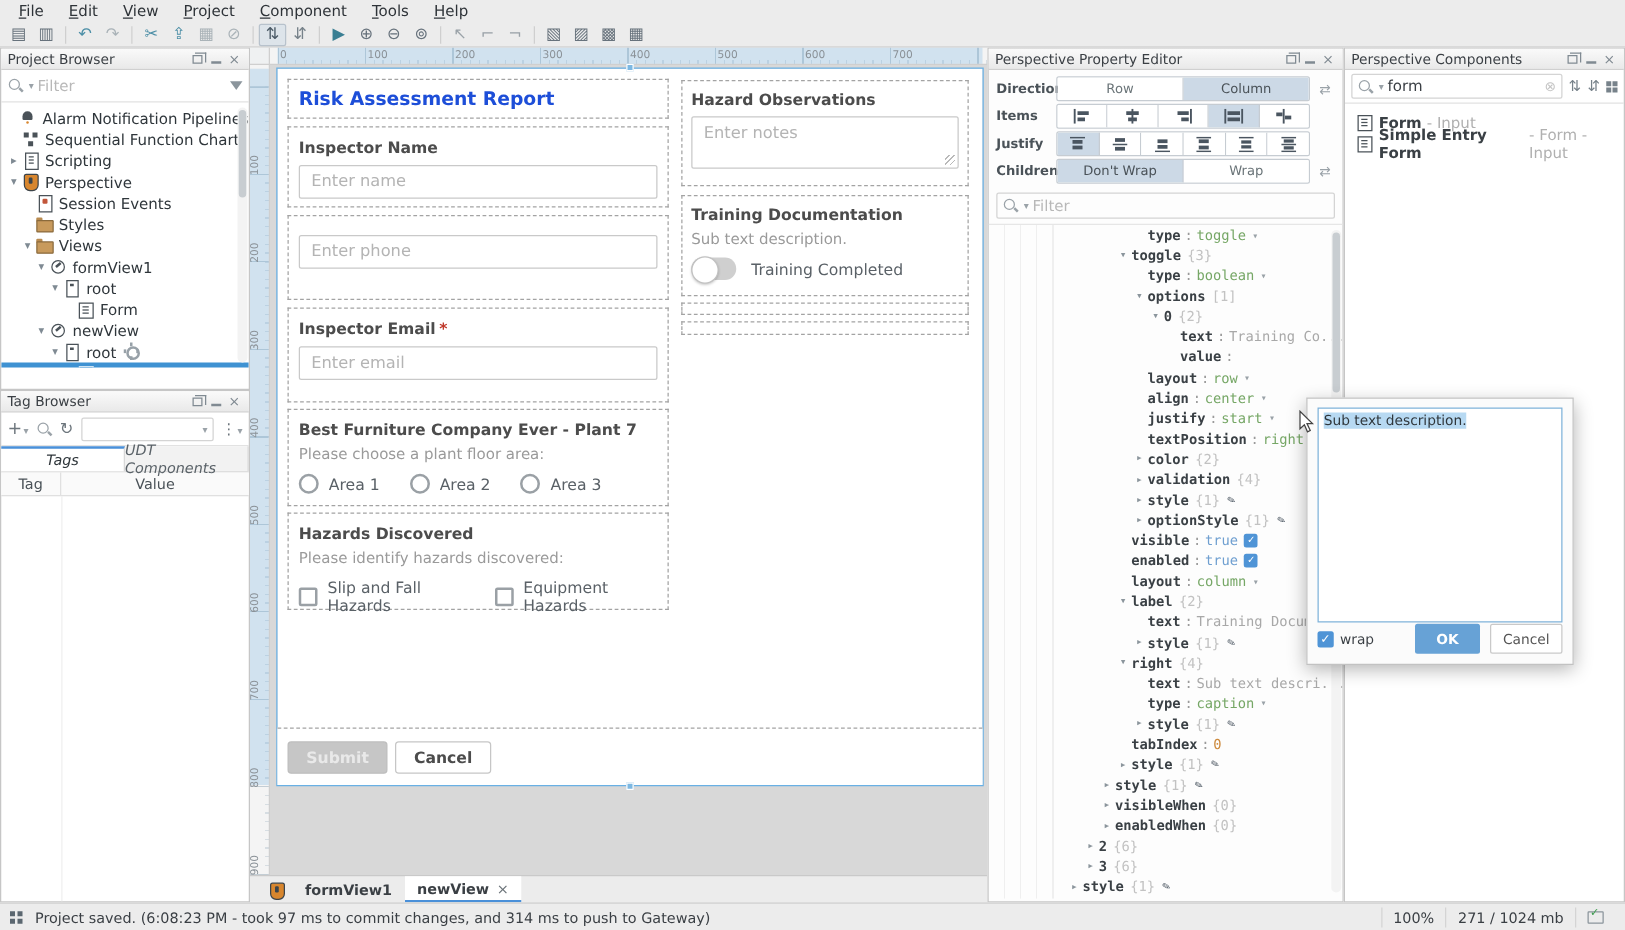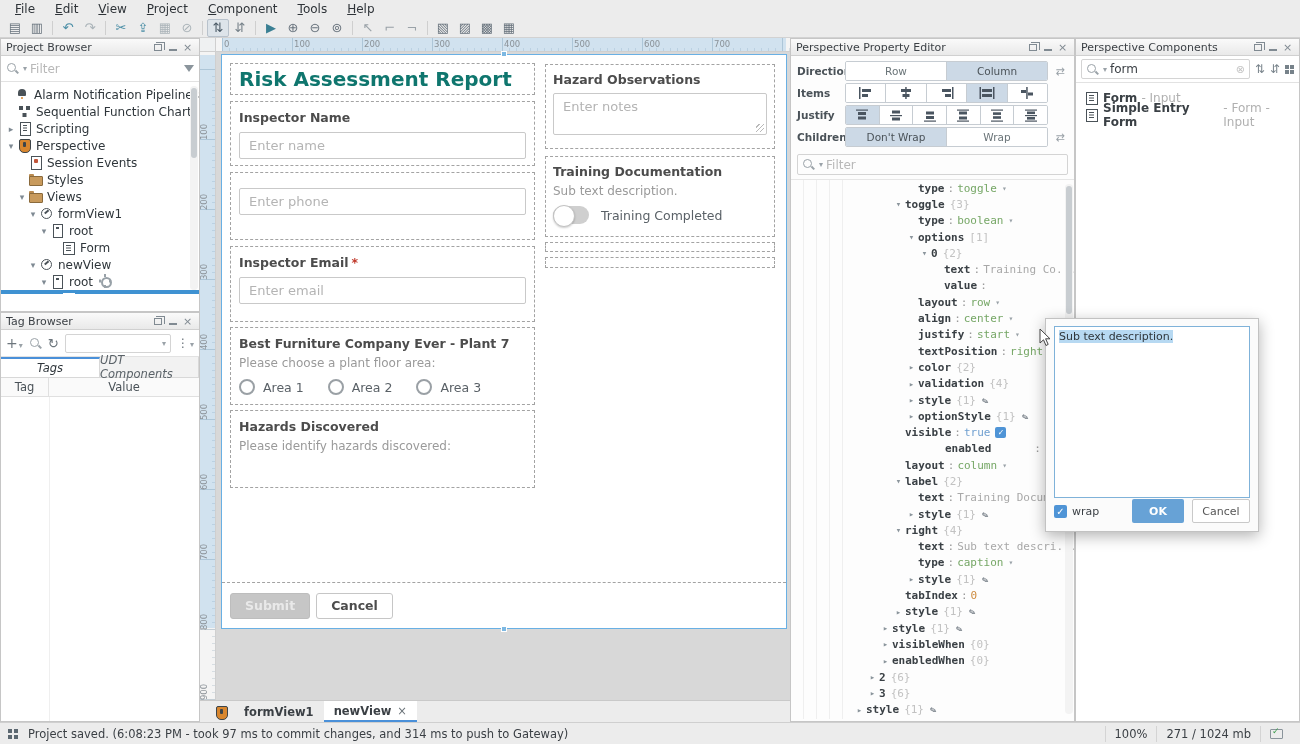--- a/index.html
+++ b/index.html
@@ -376,21 +376,21 @@
       <span class="ruler-num" style="left: -4px; top: 425px; transform: rotate(-90deg);">600</span>
       <span class="ruler-num" style="left: -4px; top: 495px; transform: rotate(-90deg);">700</span>
       <span class="ruler-num" style="left: -4px; top: 565px; transform: rotate(-90deg);">800</span>
       <span class="ruler-num" style="left: -4px; top: 635px; transform: rotate(-90deg);">900</span>
     </div>
   <div id="corner"></div>
 
   <div id="page">
 
     <div class="fbox" style="left:8px;top:8px;width:305px;height:32px;display:flex;align-items:center;padding-left:8px;">
-      <span style="font-size:20px;font-weight:bold;color:#0f766e;">Risk Assessment Report</span>
+      <span style="font-size:15px;font-weight:bold;color:#1d4ed8;">Risk Assessment Report</span>
     </div>
 
     <div id="fields-left">
         <div class="fbox" style="left: 8px; top: 46px; width: 305px; height: 65px; padding: 8px;">
           <div class="f-label">Inspector Name</div>
           <div class="f-input" style="margin-top: 7px; height: 27px;">Enter name</div>
         </div>
         <div class="fbox" style="left: 8px; top: 117px; width: 305px; height: 68px; padding: 8px;">
           <div class="f-input" style="margin-top: 7px; height: 27px;">Enter phone</div>
         </div>
@@ -415,20 +415,30 @@
           <span class="opt">
             <span class="f-radio"></span>
             <span>Area 3</span>
           </span>
         </div>
     </div>
 
     <div class="fbox" style="left:8px;top:355px;width:305px;height:78px;padding:8px;">
       <div class="f-label">Hazards Discovered</div>
       <div class="f-sub" style="margin-top:5px;">Please identify hazards discovered:</div>
+      <div class="opt-row" style="margin-top:9px;gap:20px;" id="check-opts">
+          <span class="opt">
+            <span class="f-check"></span>
+            <span>Slip and Fall Hazards</span>
+          </span>
+          <span class="opt">
+            <span class="f-check"></span>
+            <span>Equipment Hazards</span>
+          </span>
+        </div>
     </div>
 
     <div class="fbox" style="left:323px;top:9px;width:230px;height:85px;padding:7px;">
       <div class="f-label">Hazard Observations</div>
       <div class="f-input" style="margin-top:6px;height:42px;align-items:flex-start;padding-top:5px;position:relative;">
         <span>Enter notes</span>
         <span class="resize-grip"></span>
       </div>
     </div>
 
@@ -688,21 +698,21 @@
         <span class="pcount">{1}</span>
         <span class="i-paint-g">✎</span>
       </div>
       <div class="prow" style="padding-left: 101px;">
         <span class="pexp"></span>
         <span class="pkey">visible</span>
         <span class="psep">:</span>
         <span class="v-bool">true</span>
         <span class="chk">✓</span>
       </div>
-      <div class="prow" style="padding-left: 101px; gap: 40px;">
+      <div class="prow" style="padding-left: 101px;">
         <span class="pexp"></span>
         <span class="pkey">enabled</span>
         <span class="psep">:</span>
         <span class="v-bool">true</span>
         <span class="chk">✓</span>
       </div>
       <div class="prow" style="padding-left: 101px;">
         <span class="pexp"></span>
         <span class="pkey">layout</span>
         <span class="psep">:</span>

